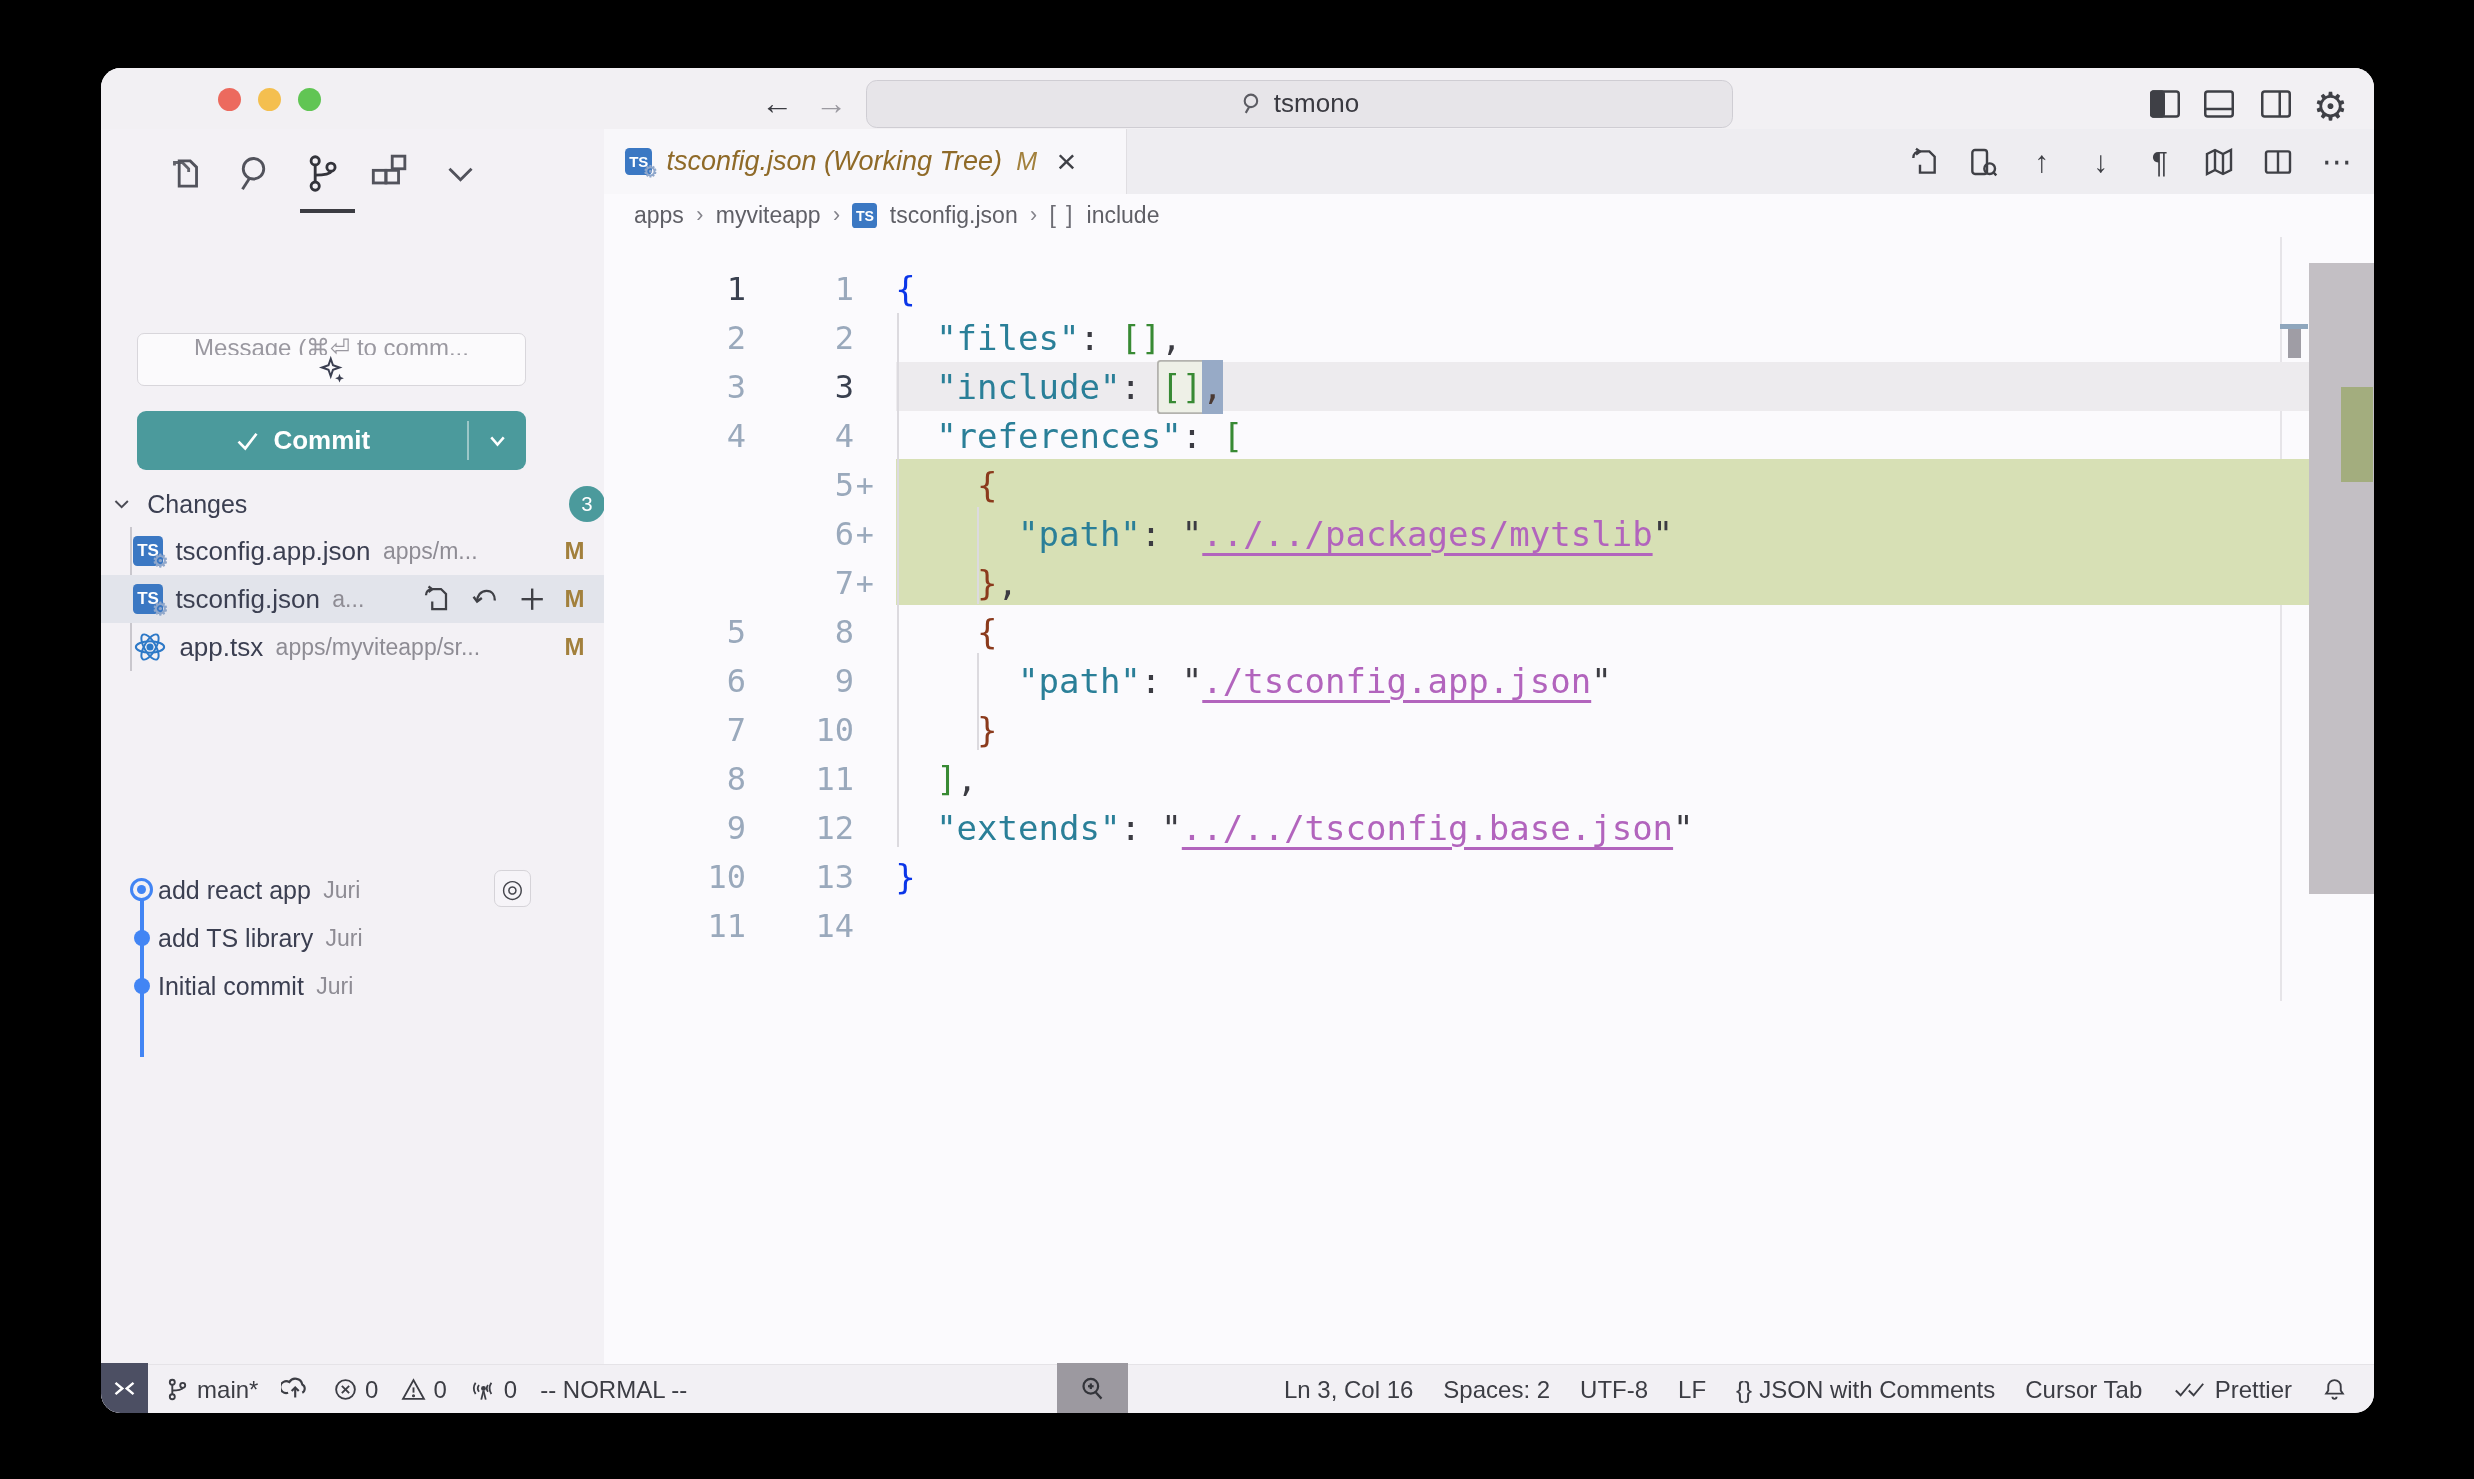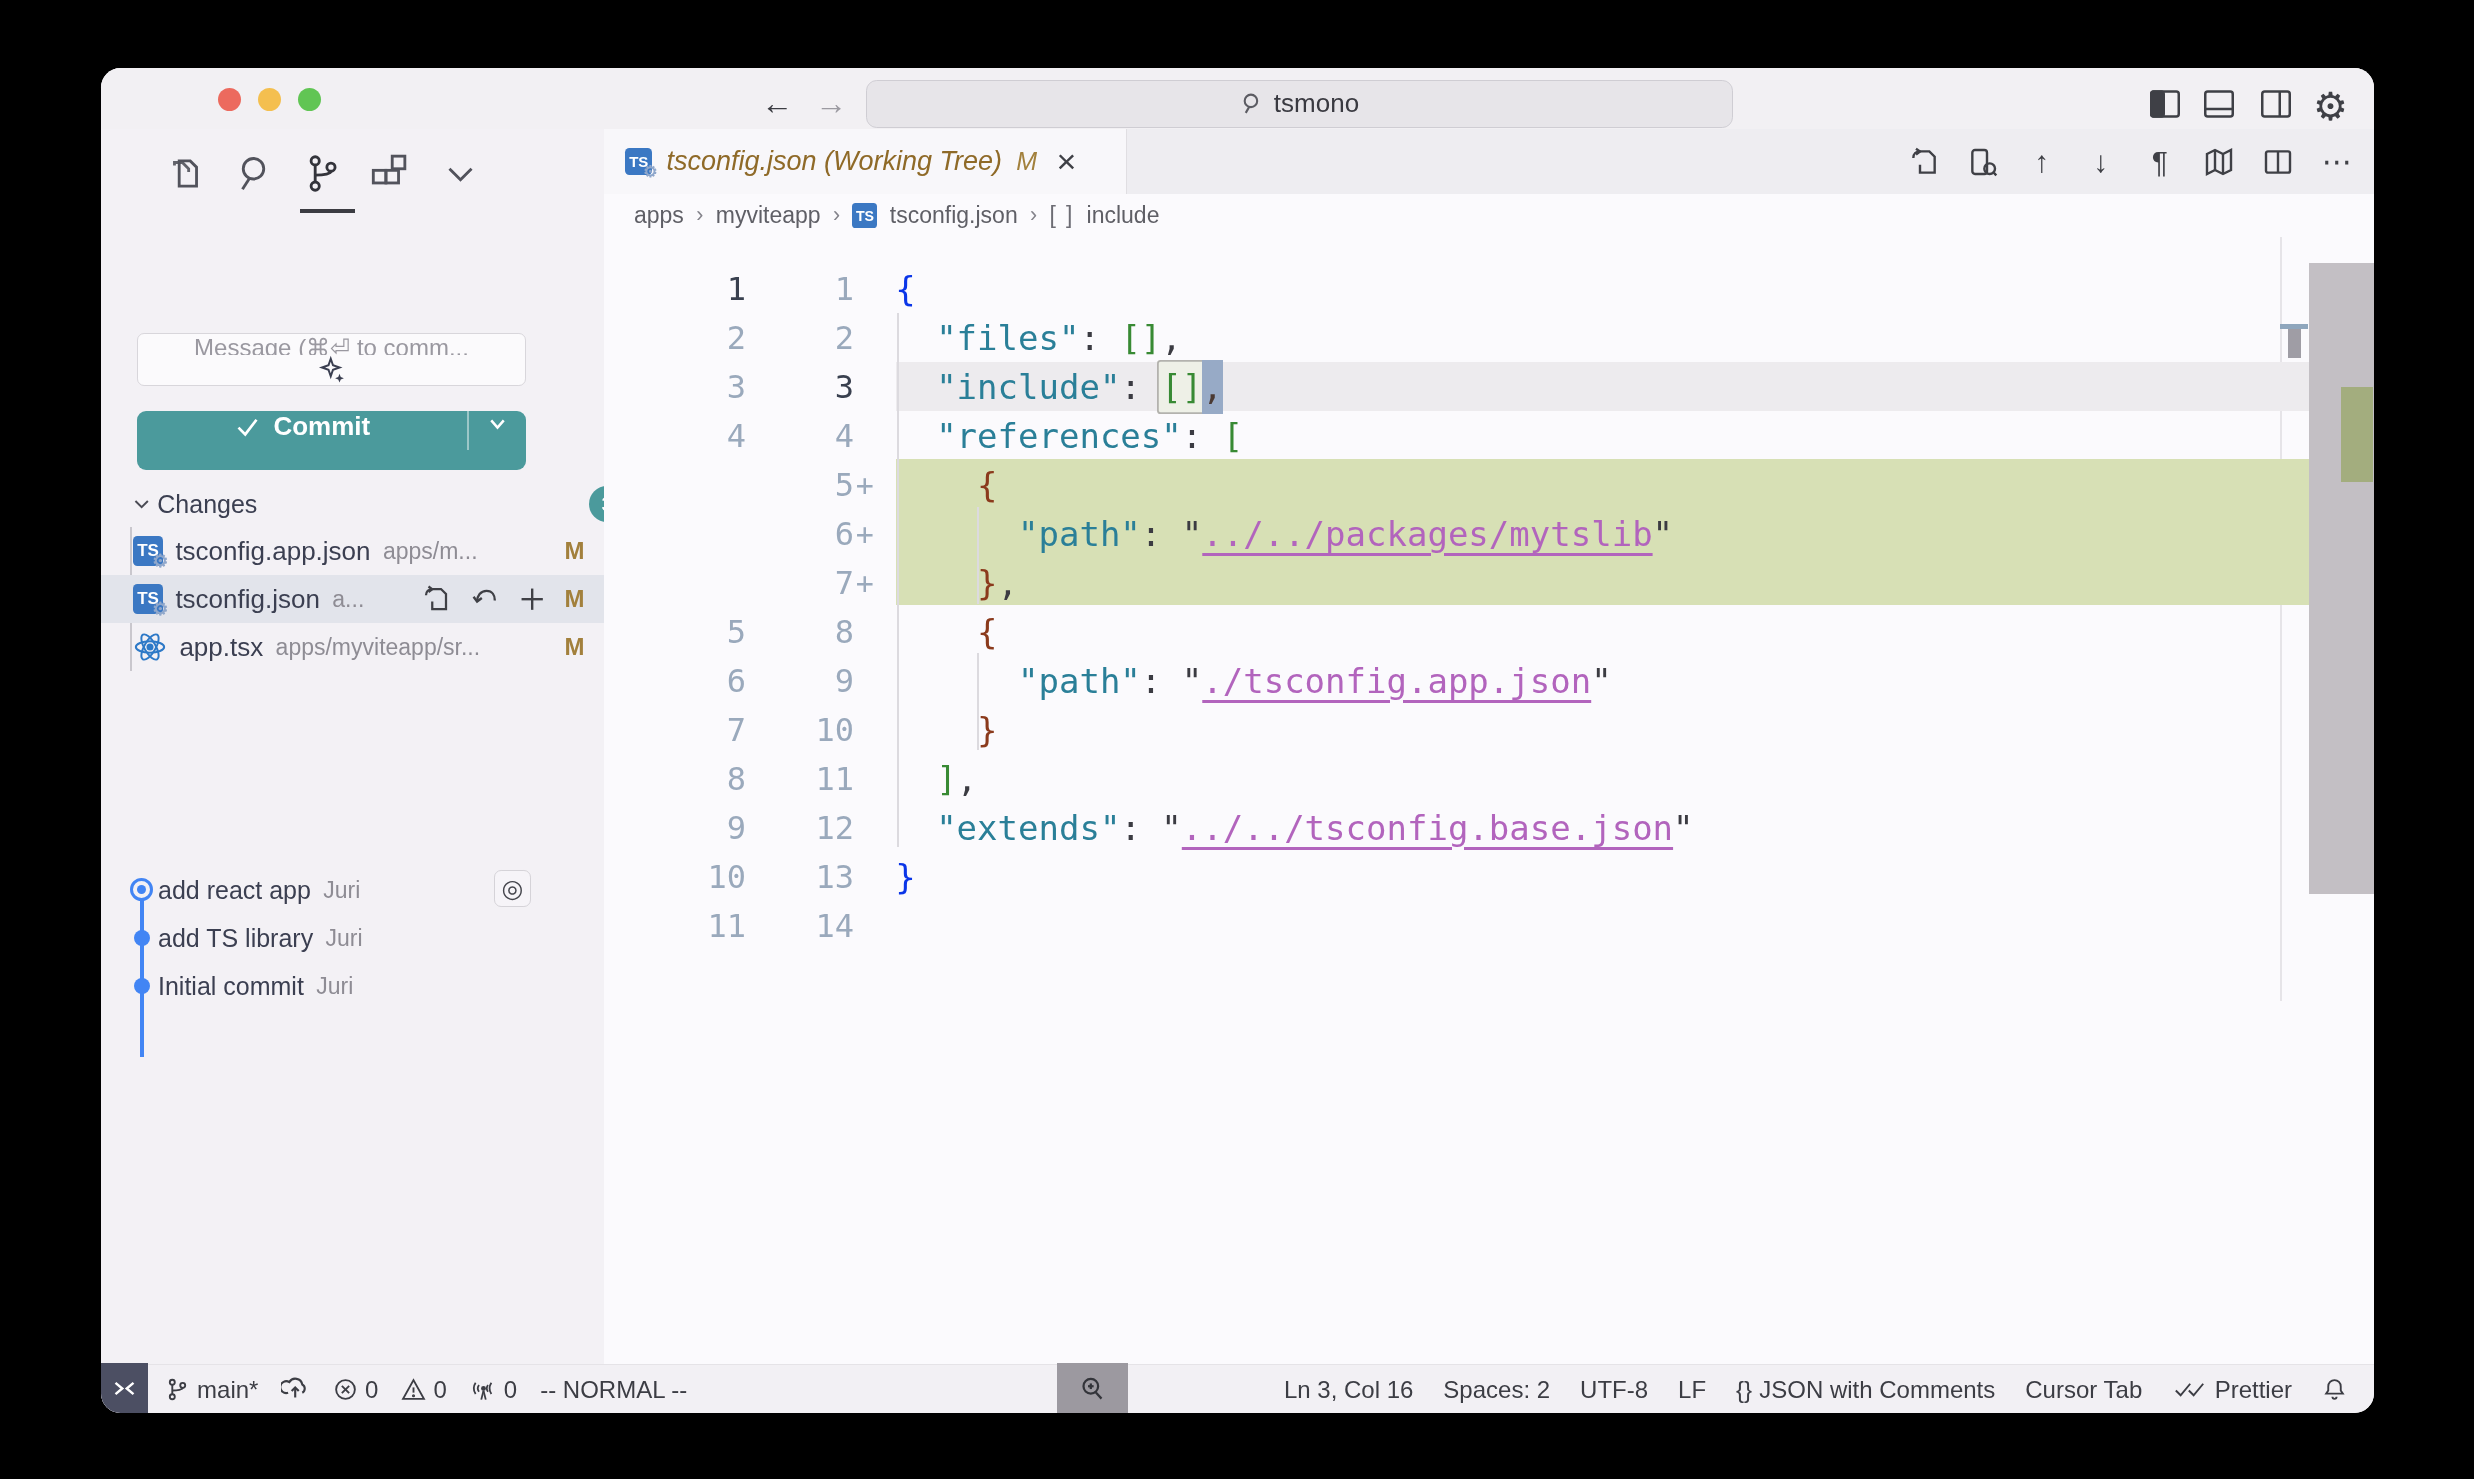--- a/index.html
+++ b/index.html
@@ -23,25 +23,25 @@
   .act-ic.active{color:#33343b;}
   #act-underline{position:absolute;left:199px;top:80px;width:55px;height:3.6px;background:#3b3c42;}
   .section-band{position:absolute;left:0;width:100%;height:44px;background:#dddbe0;display:flex;
     align-items:center;gap:10.7px;padding-left:14.2px;color:#3b3f51;font-weight:bold;font-size:23px;letter-spacing:0.4px;}
   .chev{color:#4a4b54;}
   #msgbox{position:absolute;left:36px;top:204px;width:389px;height:53px;background:#fbfafc;
     border:1.8px solid #d8d6db;border-radius:7.1px;display:flex;align-items:center;padding:0 12.4px;
     color:#9a98a0;font-size:24px;flex-direction:column;}
   #msgbox .ph{flex:1;overflow:hidden;white-space:nowrap;}
   #commitbtn{position:absolute;left:36px;top:282px;width:389px;height:59px;background:#4b9a9c;border-radius:9px;
-    display:flex;align-items:flex-start;color:#fff;font-size:26px;font-weight:bold;}
+    display:flex;align-items:center;color:#fff;font-size:26px;font-weight:bold;}
   #commitbtn .main{flex:1;display:flex;align-items:center;justify-content:center;gap:12.4px;}
   #commitbtn .sep{width:1.8px;height:39px;background:rgba(255,255,255,.45);}
   #commitbtn .dd{width:57px;display:flex;align-items:center;justify-content:center;}
-  #changes-hdr{position:absolute;left:30px;top:352px;width:478px;height:46px;display:flex;align-items:center;gap:5px;
+  #changes-hdr{position:absolute;left:10px;top:352px;width:478px;height:46px;display:flex;align-items:center;gap:15px;
     color:#3b3f51;font-size:25px;}
   #changes-badge{position:absolute;right:-16px;top:2.7px;width:36px;height:36px;border-radius:50%;background:#4b9a9c;
     color:#fff;font-size:20.4px;display:flex;align-items:center;justify-content:center;}
   .filerow{position:absolute;left:0;width:503px;height:48px;display:flex;align-items:center;padding-left:32px;gap:12.4px;}
   .filerow.sel{background:#e2e4eb;}
   .ts-badge{width:30px;height:30px;border-radius:4.4px;background:#3b78c3;color:#fff;font-weight:bold;font-size:17px;
     display:flex;align-items:center;justify-content:center;flex:none;position:relative;}
   .ts-badge .gear{position:absolute;right:-5.3px;bottom:-6.2px;font-size:18px;color:#8fa7cb;}
   .fname{color:#3b3f51;font-size:26px;white-space:nowrap;}
   .fdesc{color:#8e8c94;font-size:23px;white-space:nowrap;overflow:hidden;flex:1;}

